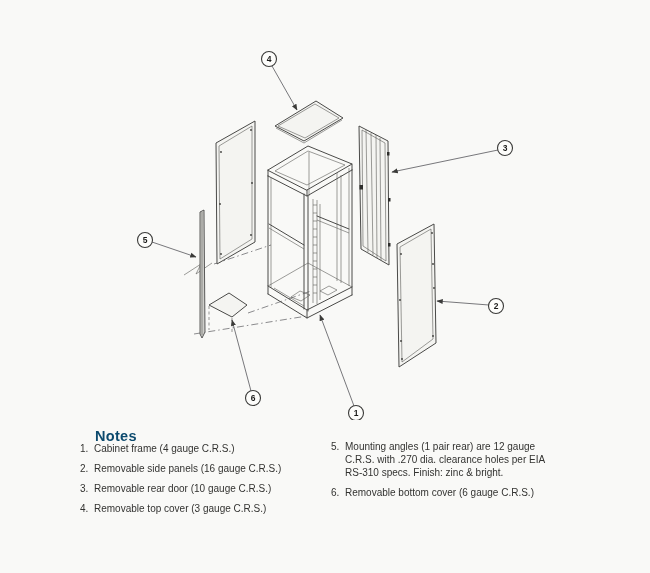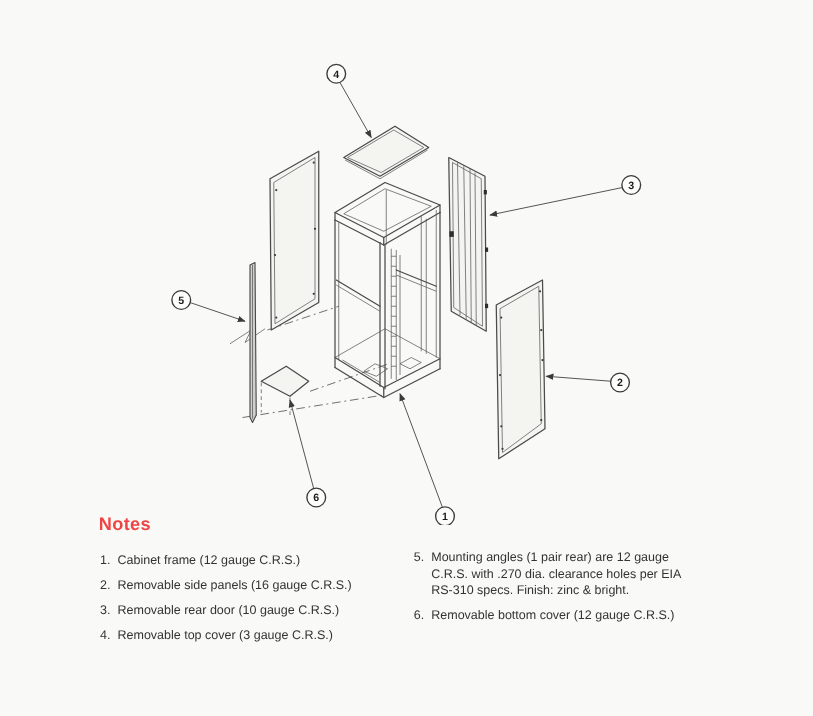--- a/index.html
+++ b/index.html
@@ -18,22 +18,22 @@
   .hidden-edge{fill:none;stroke:#6a6a68;stroke-width:0.7;stroke-dasharray:3 2.5;}
   .cline{fill:none;stroke:#66666a;stroke-width:0.75;stroke-dasharray:7 3 1.5 3;}
   .leader{fill:none;stroke:#55555a;stroke-width:0.8;}
   .balloon-circle{fill:#fdfdfb;stroke:#3b3b39;stroke-width:1.1;}
   .balloon-num{font:bold 8.5px "Liberation Sans", sans-serif;fill:#1c1c1a;text-anchor:middle;}
   .dot{fill:#3c3c3a;}
   .dark{fill:#2d2d2b;stroke:none;}
 
   
   .notes-heading{
-    position:absolute;left:79px;top:412px;margin:0;
-    font-size:14.5px;font-weight:bold;letter-spacing:0.3px;color:#ef4444;text-align:right;
+    position:absolute;left:79px;top:412px;margin:16px;
+    font-size:14.5px;font-weight:bold;letter-spacing:0.3px;color:#0c4a6e;text-align:right;
   }
   .notes-col{position:absolute;font-size:10px;line-height:13px;color:#333331;}
   .notes-col.left{left:80px;top:442px;width:252px;}
   .notes-col.right{left:331px;top:440px;width:232px;}
   .note-item{display:flex;margin-bottom:7px;}
   .note-item .num{flex:none;width:14px;}
   .note-item .txt{flex:1;}
 </style>
 </head>
 <body>
@@ -180,21 +180,21 @@
       <circle class="balloon-circle" cx="356" cy="413" r="7.5"></circle>
       <text class="balloon-num" x="356" y="416">1</text>
     </g>
   </svg>
 
   <h2 class="notes-heading">Notes</h2>
 
   <div class="notes-col left">
     <div class="note-item">
       <span class="num">1.</span>
-      <span class="txt">Cabinet frame (12 gauge C.R.S.)</span>
+      <span class="txt">Cabinet frame (4 gauge C.R.S.)</span>
     </div>
     <div class="note-item">
       <span class="num">2.</span>
       <span class="txt">Removable side panels (16 gauge C.R.S.)</span>
     </div>
     <div class="note-item">
       <span class="num">3.</span>
       <span class="txt">Removable rear door (10 gauge C.R.S.)</span>
     </div>
     <div class="note-item">
@@ -203,17 +203,17 @@
     </div>
   </div>
 
   <div class="notes-col right">
     <div class="note-item">
       <span class="num">5.</span>
       <span class="txt">Mounting angles (1 pair rear) are 12 gauge C.R.S. with .270 dia. clearance holes per EIA RS-310 specs. Finish: zinc &amp; bright.</span>
     </div>
     <div class="note-item">
       <span class="num">6.</span>
-      <span class="txt">Removable bottom cover (12 gauge C.R.S.)</span>
+      <span class="txt">Removable bottom cover (6 gauge C.R.S.)</span>
     </div>
   </div>
 
 </div>
 
 </body></html>

